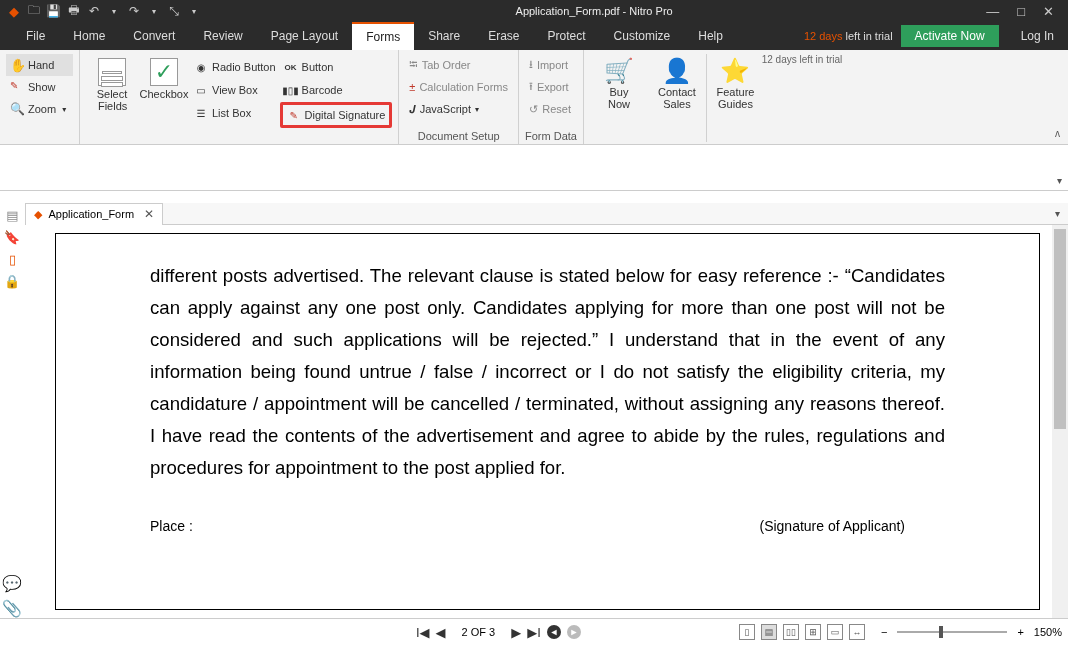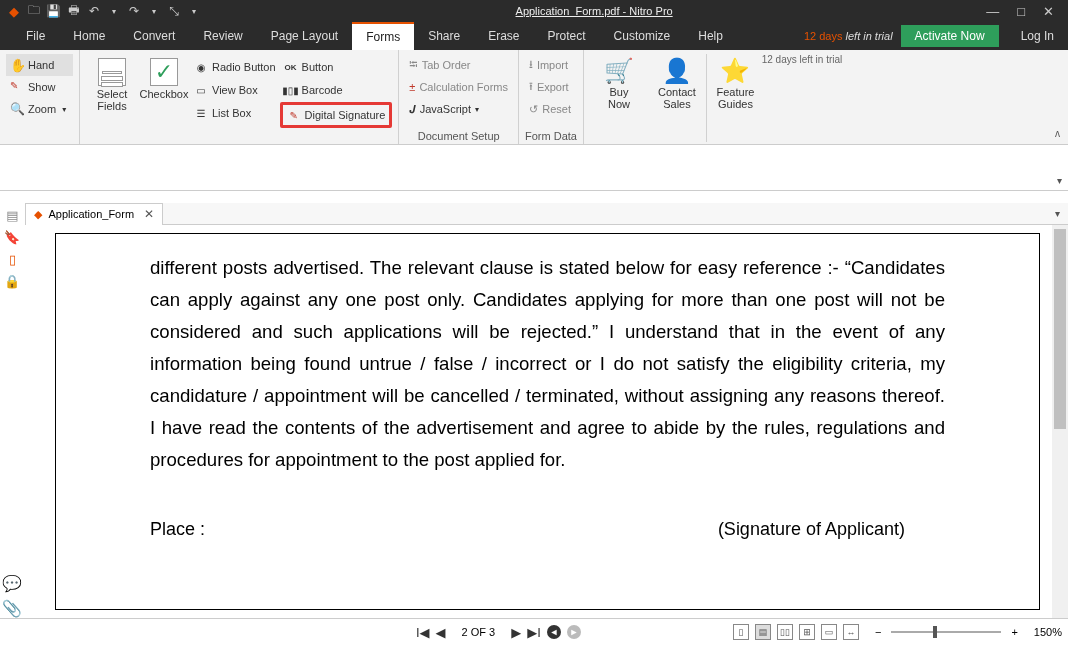--- a/index.html
+++ b/index.html
@@ -2,46 +2,46 @@
 <html><head>
 <meta charset="utf-8">
 <style>
 * { margin: 0; padding: 0; box-sizing: border-box; font-family: "Segoe UI", Arial, sans-serif; }
 body { width: 1068px; height: 645px; background: #fff; overflow: hidden; position: relative; }
 
 .titlebar { height: 22px; background: #2b2b2b; display: flex; align-items: center; color: #ccc; font-size: 11px; }
 .titlebar .tb-left { display: flex; align-items: center; gap: 4px; padding-left: 6px; }
 .titlebar .tb-icon { width: 16px; height: 16px; display: inline-flex; align-items: center; justify-content: center; font-size: 12px; color: #ccc; }
 .titlebar .nitro { color: #e65100; font-size: 13px; }
-.titlebar .tb-center { flex: 1; text-align: center; color: #eee; text-decoration: underline; }
+.titlebar .tb-center { flex: 1; text-align: center; color: #eee; }
 .titlebar .tb-right { display: flex; gap: 18px; padding-right: 14px; font-size: 13px; }
 .menubar { height: 28px; background: #2b2b2b; display: flex; align-items: center; color: #ddd; font-size: 12px; }
 .menubar .m-item { padding: 0 14px; height: 28px; display: flex; align-items: center; }
 .menubar .m-item.active { background: #fff; color: #222; border-top: 2px solid #e65100; }
 .menubar .spacer { flex: 1; }
 .menubar .trial { color: #e65100; font-size: 11px; }
-.menubar .trial .tail { color: #ddd; font-style: italic; }
+.menubar .trial .tail { color: #ddd; }
 .menubar .activate { background: #2e9e5b; color: #fff; padding: 4px 14px; margin: 0 8px; font-size: 12px; }
 .menubar .login { color: #ddd; padding: 0 14px; }
 
 .ribbon { height: 95px; background: #f3f3f3; border-bottom: 1px solid #ccc; display: flex; font-size: 11px; color: #333; position: relative; }
 .ribbon .group { border-right: 1px solid #d0d0d0; padding: 4px 6px 2px 6px; display: flex; flex-direction: column; }
 .ribbon .group-body { flex: 1; display: flex; }
 .ribbon .group-label { text-align: center; font-size: 11px; color: #555; }
 
 .tools-group .item { display: flex; align-items: center; gap: 4px; height: 22px; padding: 0 4px; }
 .tools-group .icon { width: 14px; height: 14px; }
 .icon-hand { font-size: 13px; color: #7a5c2e; }
 .icon-edit { color: #c0392b; font-size: 10px; }
 .icon-zoom { font-size: 12px; color: #333; }
 
 .fields-group .big { display: flex; flex-direction: column; align-items: center; width: 52px; padding-top: 4px; }
 .fields-group .big .ibox { width: 28px; height: 28px; border: 1px solid #999; background: #fff; margin-bottom: 2px; display: flex; align-items: center; justify-content: center; }
 .fields-group .big .ibox.stack::before { content: ""; display: block; width: 20px; height: 3px; box-shadow: 0 0 0 1px #999 inset, 0 6px 0 -0px #fff, 0 6px 0 1px #999, 0 12px 0 0 #fff, 0 12px 0 1px #999; }
-.fields-group .big .lbl { text-align: center; line-height: 12px; }
+.fields-group .big .lbl { text-align: right; line-height: 12px; }
 .fields-group .check { color: #2e9e5b; font-size: 22px; }
 .ff-col { display: flex; flex-direction: column; gap: 1px; padding-top: 2px; }
 .ff-item { display: flex; align-items: center; gap: 4px; height: 22px; padding: 0 4px; white-space: nowrap; }
 .ff-item .ico { width: 14px; height: 14px; display: inline-flex; align-items: center; justify-content: center; font-size: 10px; }
 .hl { border: 3px solid #e53935; border-radius: 2px; padding: 0 4px; height: 26px; }
 
 .doc-setup .item, .form-data .item { display: flex; align-items: center; gap: 4px; height: 22px; padding: 0 4px; color: #888; }
 .doc-setup .item.active, .form-data .item.active, .doc-setup .item.dark, .form-data .item.dark { color: #333; }
 .view-group .item { display: flex; align-items: center; gap: 6px; height: 20px; }
 .view-group input[type=checkbox] { width: 12px; height: 12px; }
@@ -62,23 +62,23 @@
 .tabstrip { position: absolute; top: 203px; left: 25px; right: 0; height: 22px; background: #f7f7f7; border-bottom: 1px solid #ccc; display: flex; align-items: center; }
 .tabstrip .tab { height: 22px; background: #fff; border: 1px solid #ccc; border-bottom: none; display: flex; align-items: center; gap: 6px; padding: 0 8px; font-size: 11px; }
 .tabstrip .tab .tabico { color: #e65100; font-size: 11px; }
 .tabstrip .tab .close { color: #555; font-size: 12px; margin-left: 4px; }
 .tabstrip .dd { margin-left: auto; padding-right: 8px; font-size: 10px; color: #555; }
 
 .doc-area { position: absolute; top: 225px; left: 25px; right: 0; bottom: 27px; background: #fff; overflow: hidden; }
 .doc-scroll { position: absolute; right: 0; top: 0; bottom: 0; width: 16px; background: #f0f0f0; }
 .doc-scroll .thumb { position: absolute; left: 2px; right: 2px; top: 4px; height: 200px; background: #c0c0c0; }
 .doc-page { position: absolute; left: 30px; right: 28px; bottom: 8px; top: 8px; background: #fff; border: 1px solid #000; padding: 18px 94px 24px 94px; }
-.doc-page .body { font-family: Arial, sans-serif; font-size: 18.6px; line-height: 32px; color: #000; text-align: justify; }
+.doc-page .body { font-family: Arial, sans-serif; font-size: 18.6px; line-height: 32px; color: #000; text-align: justify; margin-top: 8px; }
 .doc-page .dl { margin-top: 34px; font-size: 18.6px; }
-.doc-page .row2 { margin-top: 43px; display: flex; justify-content: space-between; font-size: 18px; }
+.doc-page .row2 { margin-top: 34px; display: flex; justify-content: space-between; font-size: 14px; }
 
 .statusbar { position: absolute; left: 0; right: 0; bottom: 0; height: 27px; background: #fff; border-top: 1px solid #ccc; display: flex; align-items: center; font-size: 11px; }
 .statusbar .nav { position: absolute; left: 416px; display: flex; align-items: center; gap: 6px; }
 .statusbar .nav .nbtn { font-size: 13px; color: #333; }
 .statusbar .nav .circ { width: 14px; height: 14px; border-radius: 50%; background: #333; color: #fff; display: inline-flex; align-items: center; justify-content: center; font-size: 9px; }
 .statusbar .right { position: absolute; right: 6px; display: flex; align-items: center; gap: 6px; }
 .statusbar .vbtn { width: 16px; height: 16px; border: 1px solid #888; display: inline-flex; align-items: center; justify-content: center; font-size: 9px; color: #555; }
 .statusbar .vbtn.active { background: #ddd; }
 .statusbar .slider { width: 110px; height: 2px; background: #aaa; position: relative; margin: 0 4px; }
 .statusbar .slider .sthumb { position: absolute; left: 38%; top: -5px; width: 4px; height: 12px; background: #555; }
@@ -307,15 +307,15 @@
     <span class="vbtn active">▤</span>
     <span class="vbtn">▯▯</span>
     <span class="vbtn">⊞</span>
     <span class="vbtn">▭</span>
     <span class="vbtn">↔</span>
     <span style="margin-left:10px">−</span>
     <div class="slider">
         <div class="sthumb"></div>
       </div>
     <span>+</span>
-    <span style="margin-left:10px">150%</span>
+    <span style="margin-left:4px">150%</span>
   </div>
 </div>
 
 </body></html>

